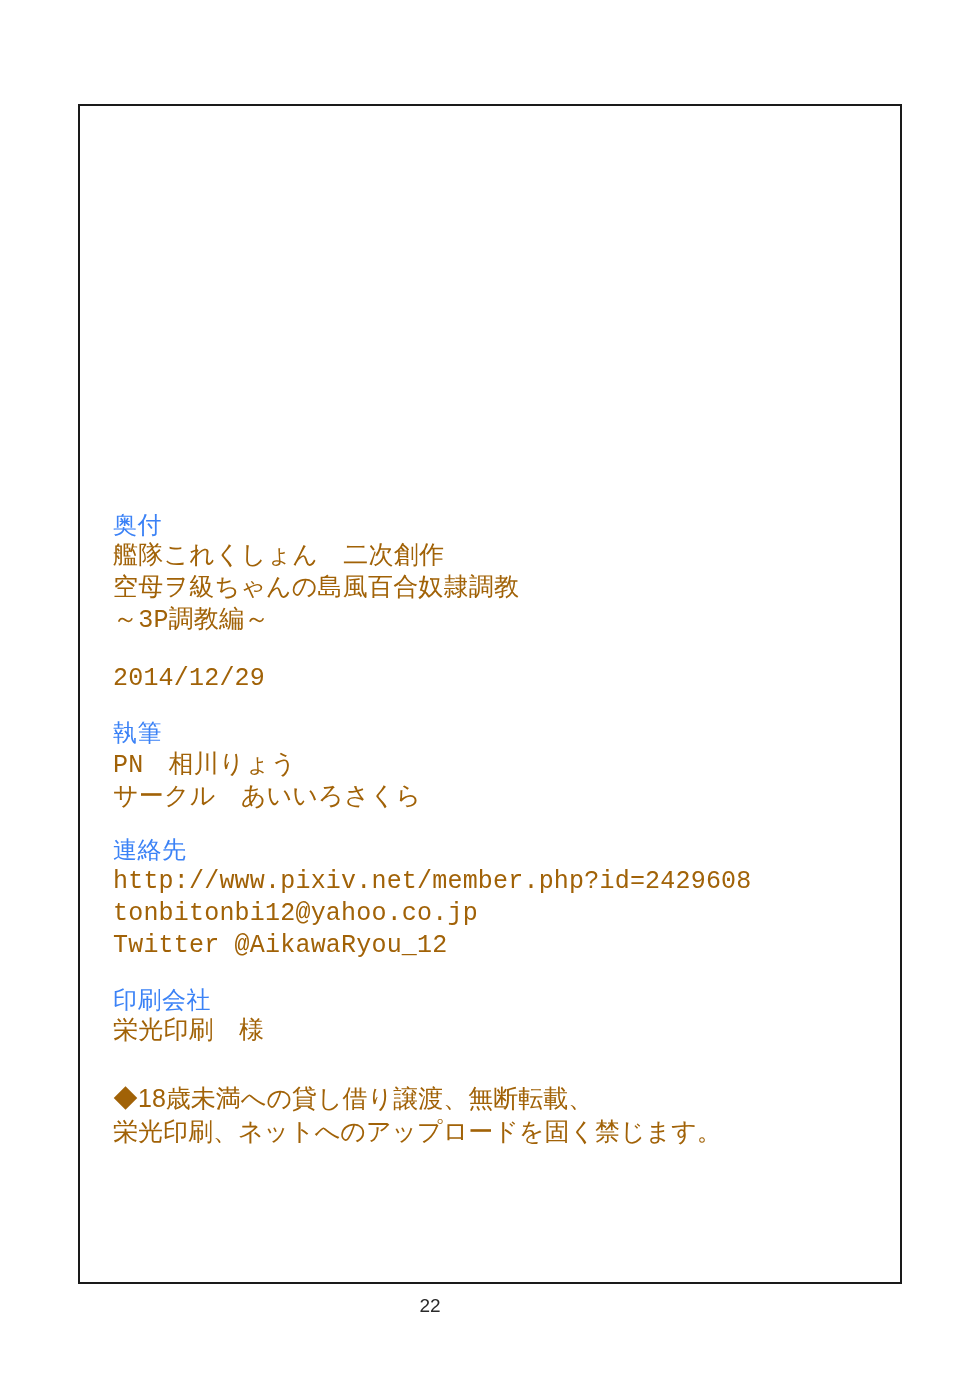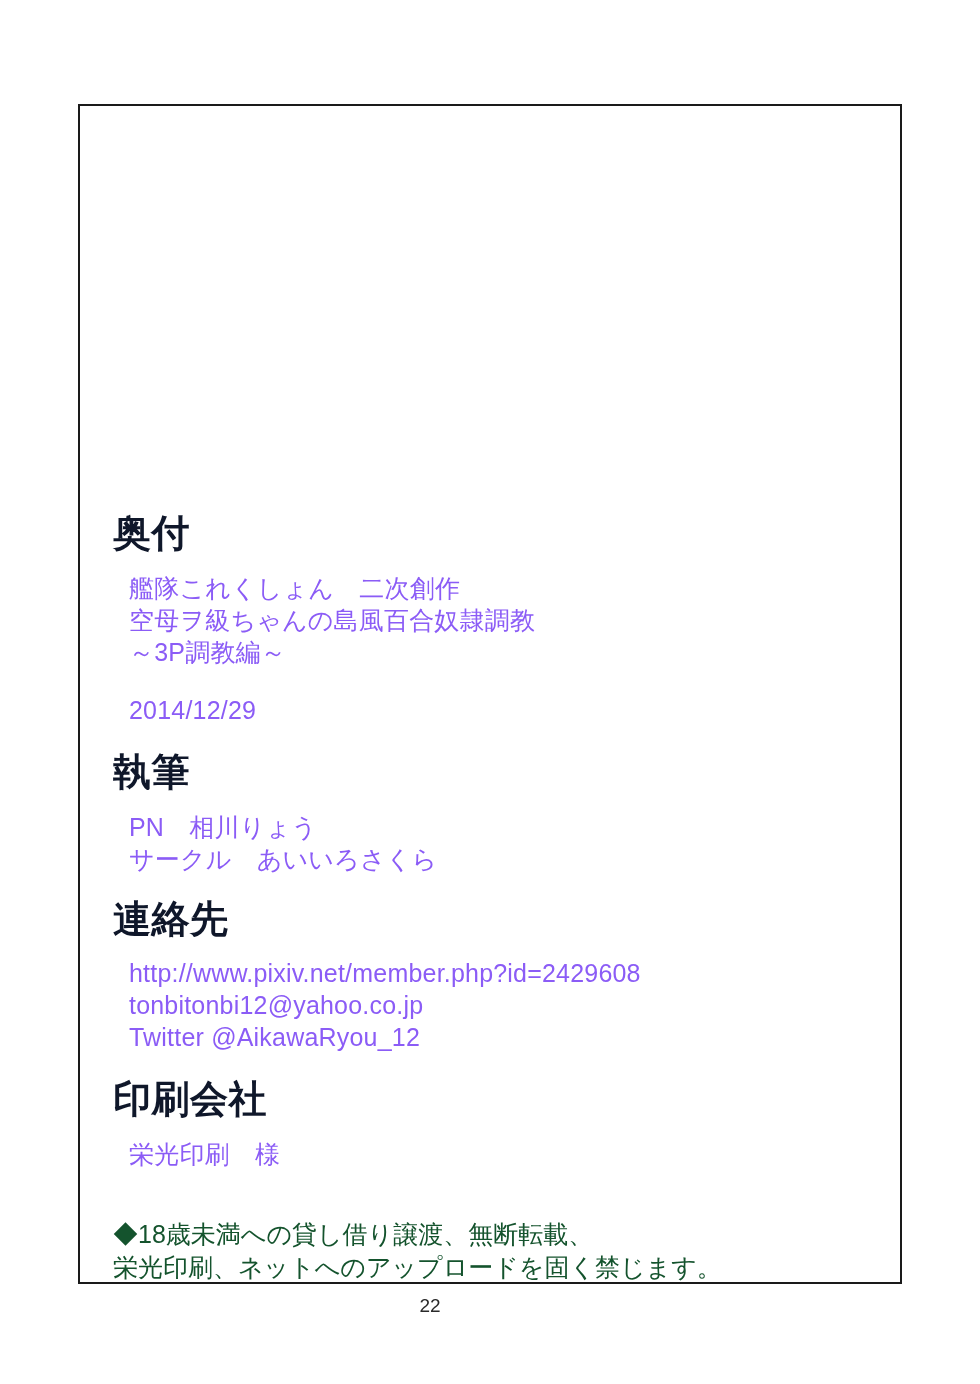--- a/index.html
+++ b/index.html
@@ -32,50 +32,51 @@
     left: 33px;
     top: 405px;
     width: 740px;
   }
 
   .section {
     margin-bottom: 6px;
   }
 
   .section-heading {
-    font-size: 38px;
-    font-weight: bold;
+    font-size: 24px;
+    font-weight: normal;
     line-height: 1.18;
     letter-spacing: 0.5px;
     margin: 0 0 2px 0;
-    color: #0f172a;
+    color: #3b82f6;
   }
 
   .section-body {
     font-size: 25px;
     line-height: 1.28;
-    color: #8b5cf6;
-    margin: 16px;
+    color: #a16207;
+    margin: 0;
     letter-spacing: 0.2px;
+    font-family: Liberation Mono, monospace;
   }
 
   .section-body div {
     white-space: pre;
   }
 
   .gap-pub { margin-top: 26px; }
   .gap-author { margin-top: 24px; }
   .gap-contact { margin-top: 22px; }
   .gap-printer { margin-top: 24px; }
 
   .notice {
-    margin-top: 48px;
+    margin-top: 34px;
     font-size: 25px;
     line-height: 1.3;
-    color: #14532d;
+    color: #a16207;
   }
   .notice div { white-space: pre; }
 
   .page-number {
     position: absolute;
     left: 0;
     top: 1295px;
     width: 860px;
     text-align: center;
     font-size: 19px;

